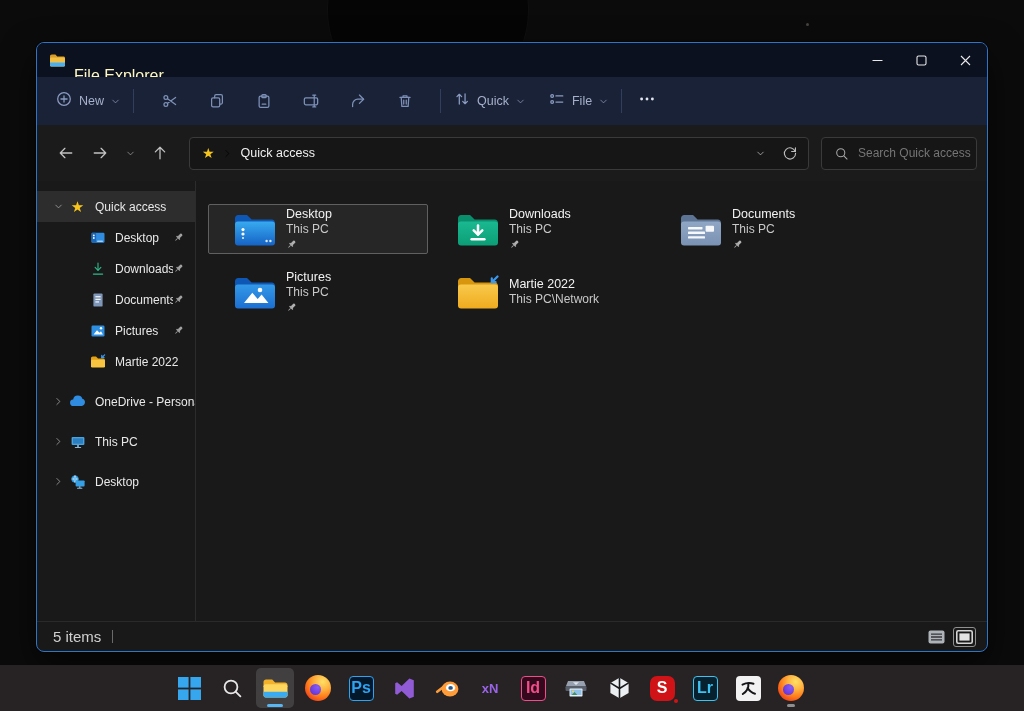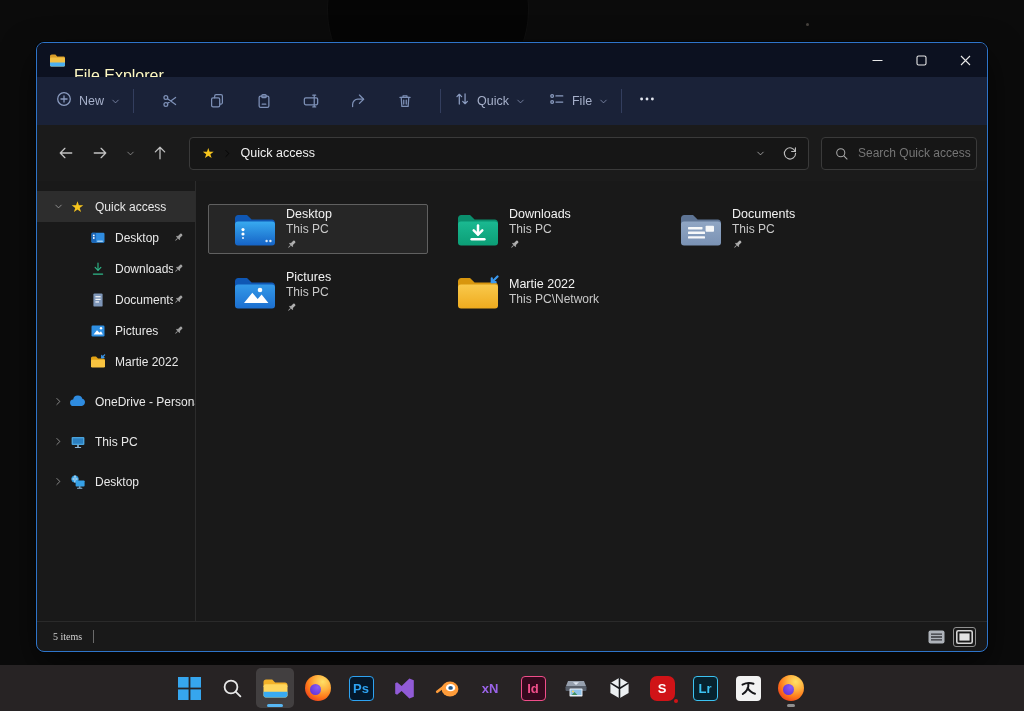--- a/index.html
+++ b/index.html
@@ -61,41 +61,41 @@
   .grid { margin-top:11px; display:grid; grid-template-columns:repeat(3,220px); column-gap:3px; row-gap:13px; }
   .tile { height:50px; display:flex; align-items:center; padding-left:24px; border:1px solid transparent; border-radius:2px; cursor:default; }
   .tile.selected { background:#262626; border-color:#606060; }
   .tile .ticon { width:44px; height:34px; flex:none; margin-right:9px; }
   .tmeta { line-height:15px; }
   .tname { color:#f2f2f2; font-size:12.5px; }
   .tloc { color:#c9c9c9; font-size:12px; }
   .tpin { color:#b0b0b0; display:inline-flex; height:11px; }
 
   .statusbar { height:30px; flex:none; border-top:1px solid #2a2a2a; display:flex; align-items:center; padding:0 12px 0 16px; }
-  .status-text { color:#d0d0d0; font-size:10px;font-family:Liberation Serif, serif; }
+  .status-text { color:#d0d0d0; font-size:15px; }
   .status-div { width:1px; height:13px; background:#6a6a6a; margin-left:11px; }
   .sb-btns { margin-left:auto; display:flex; align-items:center; gap:7px; }
   .sb-btn { display:flex; align-items:center; justify-content:center; padding:2px; border-radius:2px; }
   .sb-btn.active { outline:1px solid #909090; }
 
   
   .taskbar { position:absolute; left:0; right:0; bottom:0; height:46px; background:#272324;
     display:flex; align-items:center; justify-content:center; }
   .tb-apps { display:flex; align-items:center; gap:5px; transform:translateX(-22px); }
   .tb-btn { width:38px; height:40px; border-radius:5px; display:flex; align-items:center; justify-content:center; position:relative; }
   .tb-btn.active { background:rgba(255,255,255,.13); }
   .run-bar { position:absolute; bottom:1px; left:50%; transform:translateX(-50%); height:3px; border-radius:2px; }
   .run-bar.accent { width:16px; background:#58b6f2; }
   .run-bar.grey { width:8px; background:#8f8f8f; }
   .firefox-globe { width:26px; height:26px; border-radius:50%; position:relative;
     background:radial-gradient(circle at 68% 26%, #ffe066 0%, #ffb13e 32%, #ff7a1a 58%, #ef4a1d 78%, #d8341c 100%); }
   .firefox-globe::after { content:""; position:absolute; left:5px; top:9px; width:11px; height:11px; border-radius:50%;
     background:radial-gradient(circle at 70% 30%, #8a5cf5, #5b2bd0); }
   .appbox { width:25px; height:25px; border-radius:4px; display:flex; align-items:center; justify-content:center;
-    font-size:13px; font-weight:bold; }
+    font-size:16px; font-weight:bold; }
   .app-photoshop { background:#04182b; border:1.5px solid #2ea3f2; color:#2ea3f2; }
   .app-indesign { background:#34091d; border:1.5px solid #f04e8a; color:#f04e8a; }
   .app-lightroom { background:#07222e; border:1.5px solid #3cc3f2; color:#3cc3f2; }
   .app-substance { background:#d01317; color:#fff; border-radius:7px; position:relative; }
   .app-substance::after { content:""; position:absolute; right:-3px; bottom:-2px; width:4px; height:4px; border-radius:50%; background:#d01317; }
   .app-xnview { background:transparent; color:#9a63e8; font-size:13px; width:auto; }
   .app-zbrush { background:#f2f2f2; }
 </style>
 </head>
 <body>

